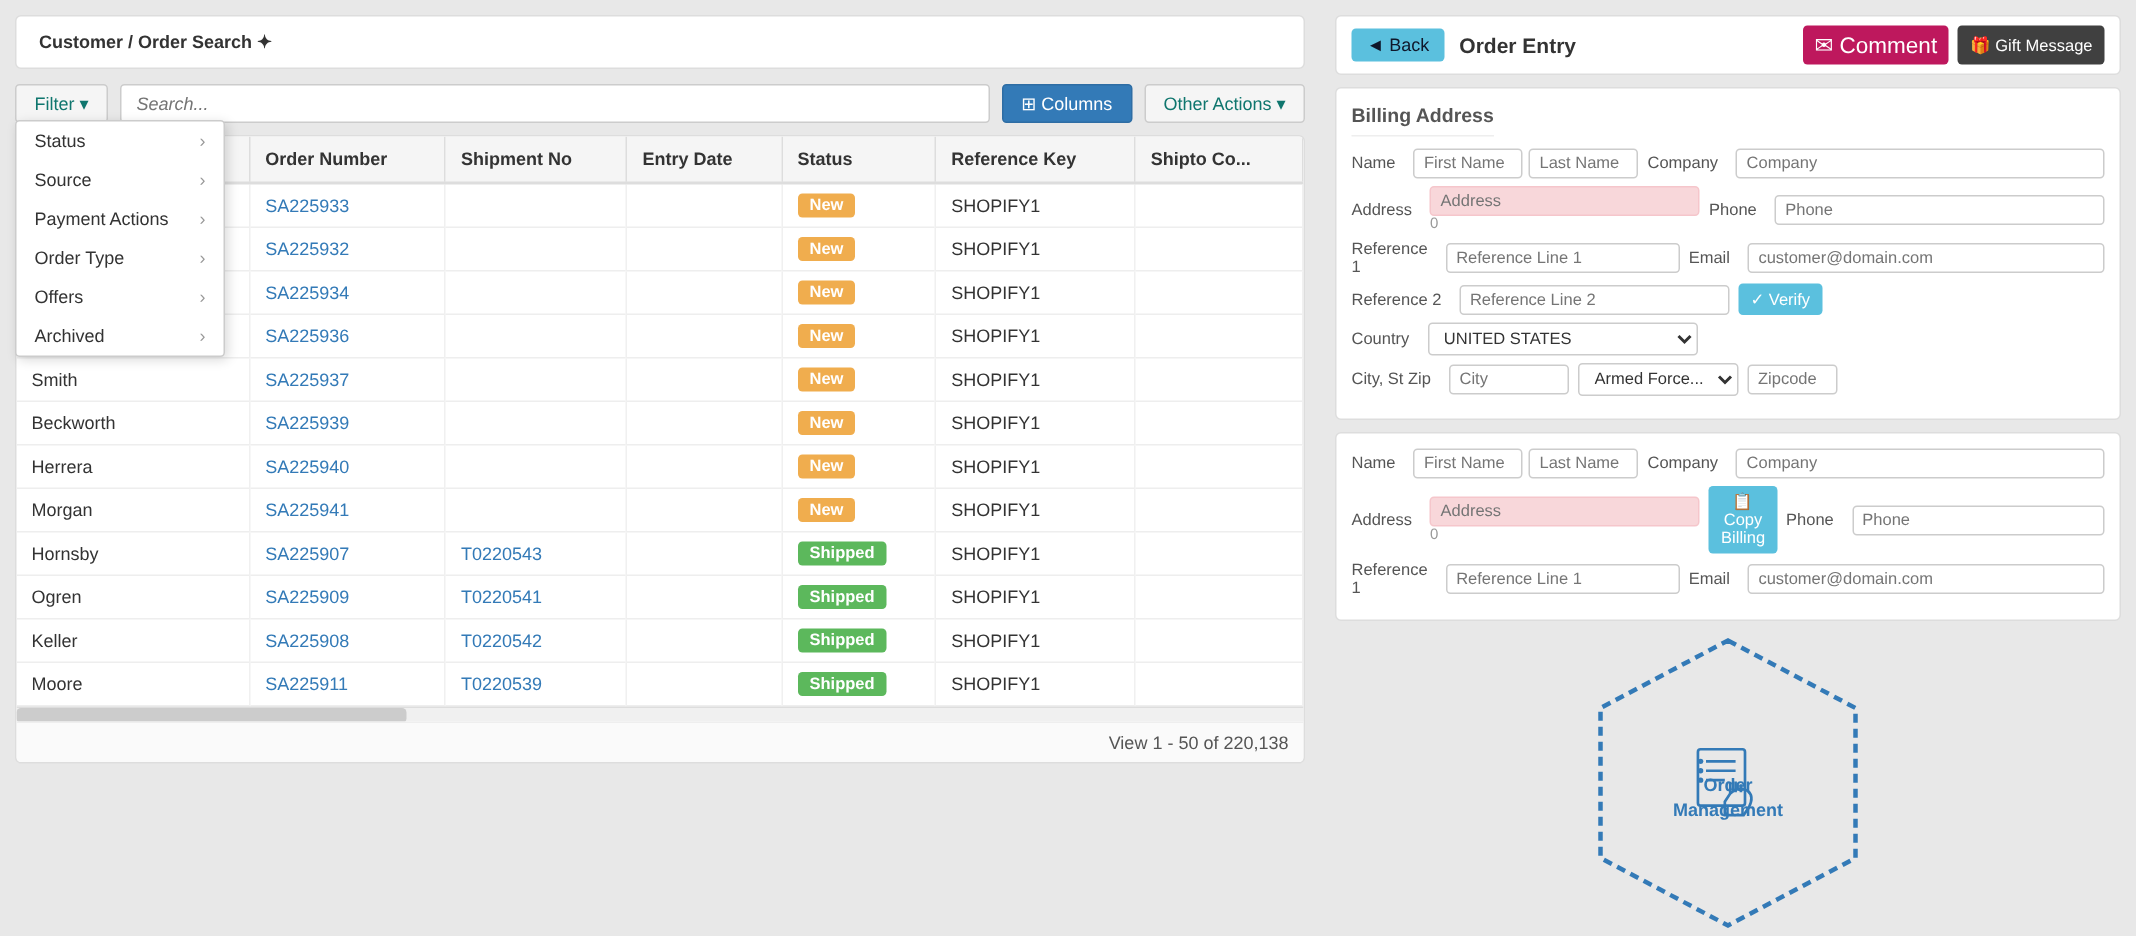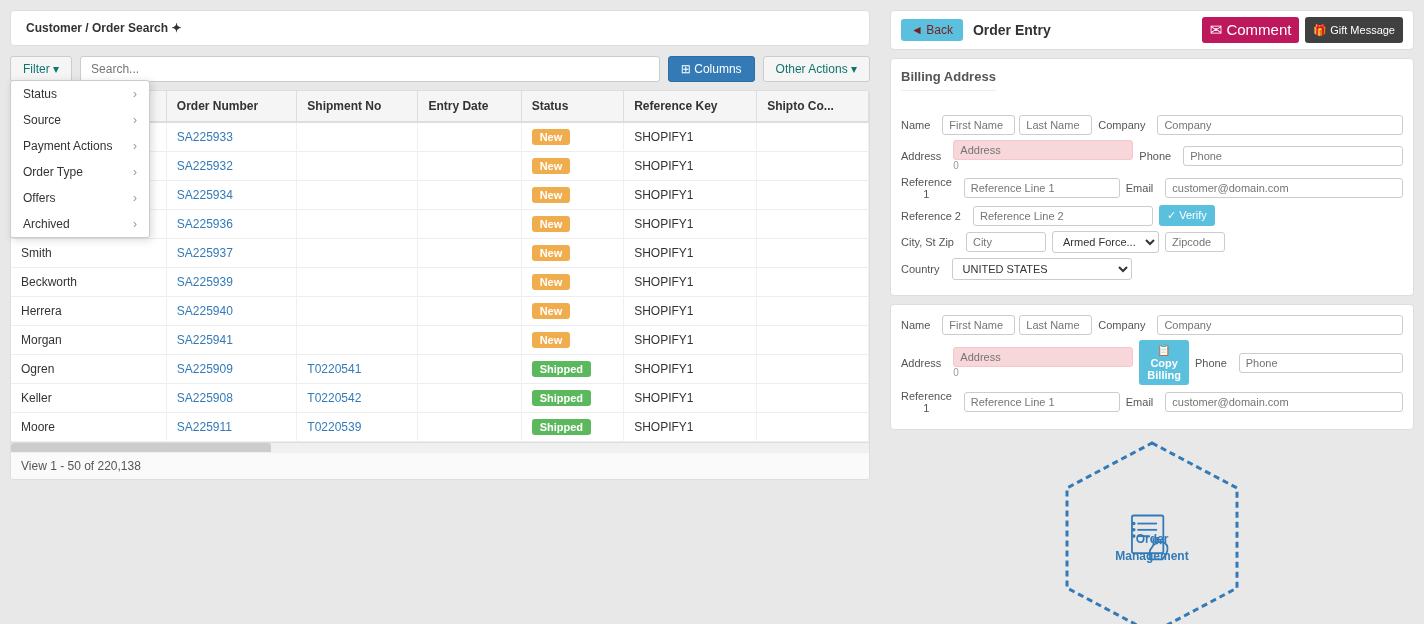--- a/index.html
+++ b/index.html
@@ -44,20 +44,21 @@
     .btn-default { background: #f5f5f5; color: #0f766e; }
     .btn-primary { background: #337ab7; color: white; border-color: #2e6da4; }
 
     .search-input {
       flex: 1;
       padding: 5px 10px;
       border: 1px solid #ccc;
       border-radius: 3px;
       font-size: 12px;
       color: #999;
+      font-style: italic;
     }
 
     .table-container {
       background: white;
       border: 1px solid #ddd;
       border-radius: 4px;
       overflow: hidden;
     }
 
     table {
@@ -98,20 +99,21 @@
       border-radius: 3px;
       color: white;
       font-size: 11px;
       font-weight: bold;
       display: inline-block;
     }
     .badge-new { background: #f0ad4e; }
     .badge-shipped { background: #5cb85c; }
 
     .pagination-info {
+      text-align: right;
       padding: 6px 10px;
       color: #555;
       border-top: 1px solid #eee;
       background: #fafafa;
     }
 
     .scrollbar-track {
       height: 10px;
       background: #f0f0f0;
       border-top: 1px solid #ddd;
@@ -160,21 +162,21 @@
       align-items: center;
       gap: 10px;
       background: white;
       padding: 6px 10px;
       border: 1px solid #ddd;
       border-radius: 4px;
     }
 
     .btn-back {
       background: #5bc0de;
-      color: #7f1d1d;
+      color: #0f172a;
       border: none;
       padding: 4px 10px;
       border-radius: 3px;
       cursor: pointer;
       font-size: 12px;
     }
 
     .order-entry-title {
       font-size: 14px;
       font-weight: bold;
@@ -185,27 +187,27 @@
       background: white;
       border: 1px solid #ddd;
       border-radius: 4px;
       padding: 10px;
     }
 
     .card-title {
       font-size: 13px;
       font-weight: bold;
       color: #555;
-      margin-bottom: 16px;
+      margin-bottom: 0;
       padding-bottom: 6px;
       border-bottom: 1px solid #eee;
     }
 
     .form-label {
-      text-align: center;
+      text-align: left;
       color: #555;
       font-size: 11px;
       padding-right: 6px;
     }
 
     .form-input {
       padding: 3px 6px;
       border: 1px solid #ccc;
       border-radius: 3px;
       font-size: 11px;
@@ -224,21 +226,21 @@
 
     .action-buttons {
       display: flex;
       gap: 6px;
       margin-left: auto;
     }
 
     .btn-comment { background: #be185d; color: white; border: none; padding: 4px 8px; border-radius: 3px; cursor: pointer; font-size: 15px; }
     .btn-gift { background: #404040; color: white; border: none; padding: 4px 8px; border-radius: 3px; cursor: pointer; font-size: 11px; }
     .btn-verify { background: #5bc0de; color: white; border: none; padding: 4px 8px; border-radius: 3px; cursor: pointer; font-size: 11px; }
-    .btn-copy { background: #5bc0de; color: white; border: none; padding: 4px 8px; border-radius: 3px; cursor: pointer; font-size: 11px; font-weight: bold; }
+    .btn-copy { background: #5bc0de; color: white; border: none; padding: 4px 8px; border-radius: 3px; cursor: pointer; font-size: 11px; }
 
     .select-input {
       padding: 3px 6px;
       border: 1px solid #ccc;
       border-radius: 3px;
       font-size: 11px;
       color: #333;
       background: white;
     }
 
@@ -400,20 +402,29 @@
           <tr>
       <td>Morgan</td>
       <td><a class="link">SA225941</a></td>
       <td><a class="link"></a></td>
       <td></td>
       <td><span class="badge badge-new">New</span></td>
       <td>SHOPIFY1</td>
       <td></td>
     </tr>
           <tr>
+      <td>Hornsby</td>
+      <td><a class="link">SA225907</a></td>
+      <td><a class="link">T0220543</a></td>
+      <td></td>
+      <td><span class="badge badge-shipped">Shipped</span></td>
+      <td>SHOPIFY1</td>
+      <td></td>
+    </tr>
+          <tr>
       <td>Ogren</td>
       <td><a class="link">SA225909</a></td>
       <td><a class="link">T0220541</a></td>
       <td></td>
       <td><span class="badge badge-shipped">Shipped</span></td>
       <td>SHOPIFY1</td>
       <td></td>
     </tr>
           <tr>
       <td>Keller</td>
@@ -485,33 +496,33 @@
       <input class="form-input" type="text" placeholder="customer@domain.com" style="">
     </div>
 
     <div class="form-row">
       <span class="form-label">Reference 2</span>
       <input class="form-input" type="text" style="width: 180px;" placeholder="Reference Line 2">
       <button class="btn-verify">✓ Verify</button>
     </div>
 
     <div class="form-row">
+      <span class="form-label">Country</span>
+      <select class="select-input" style="width:180px;">
+        <option>UNITED STATES</option>
+      </select>
+    </div>
+
+    <div class="form-row">
       <span class="form-label">City, St Zip</span>
       <input class="form-input" type="text" style="width: 80px;" placeholder="City">
       <select class="select-input">
         <option>Armed Force...</option>
       </select>
       <input class="form-input" type="text" style="width: 60px;" placeholder="Zipcode">
-    </div>
-
-    <div class="form-row">
-      <span class="form-label">Country</span>
-      <select class="select-input" style="width:180px;">
-        <option>UNITED STATES</option>
-      </select>
     </div>
   </div>
 
   <div class="card">
 
     <div class="form-row">
       <span class="form-label">Name</span>
       <div class="name-pair">
         <input class="form-input" type="text" placeholder="First Name" style="">
         <input class="form-input" type="text" placeholder="Last Name" style="">

